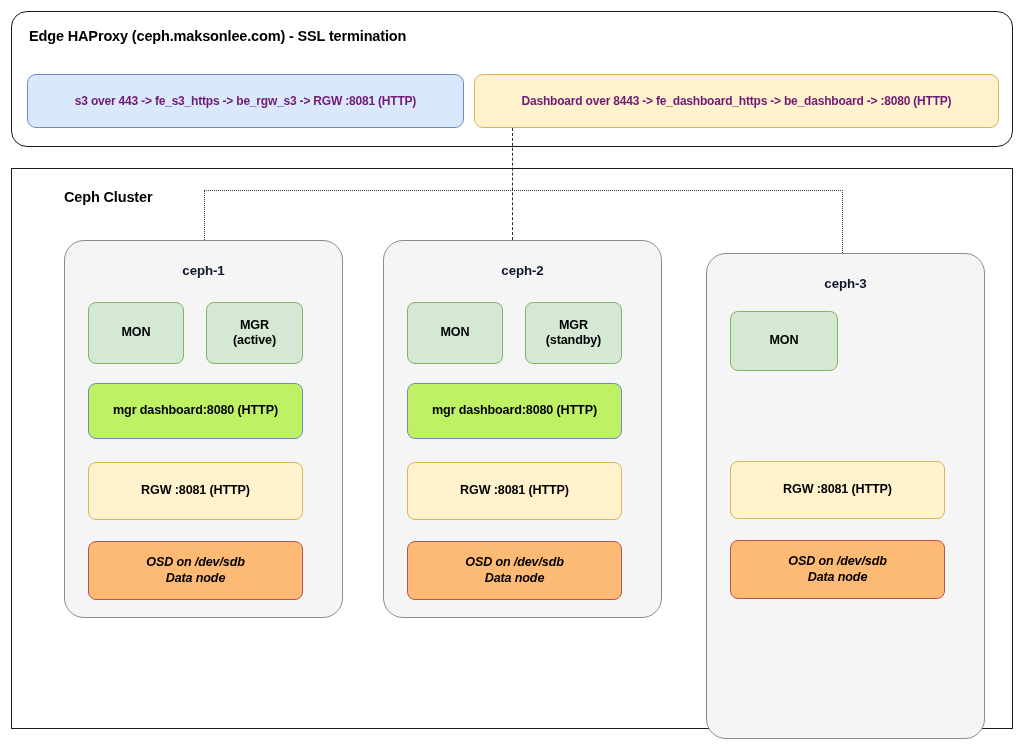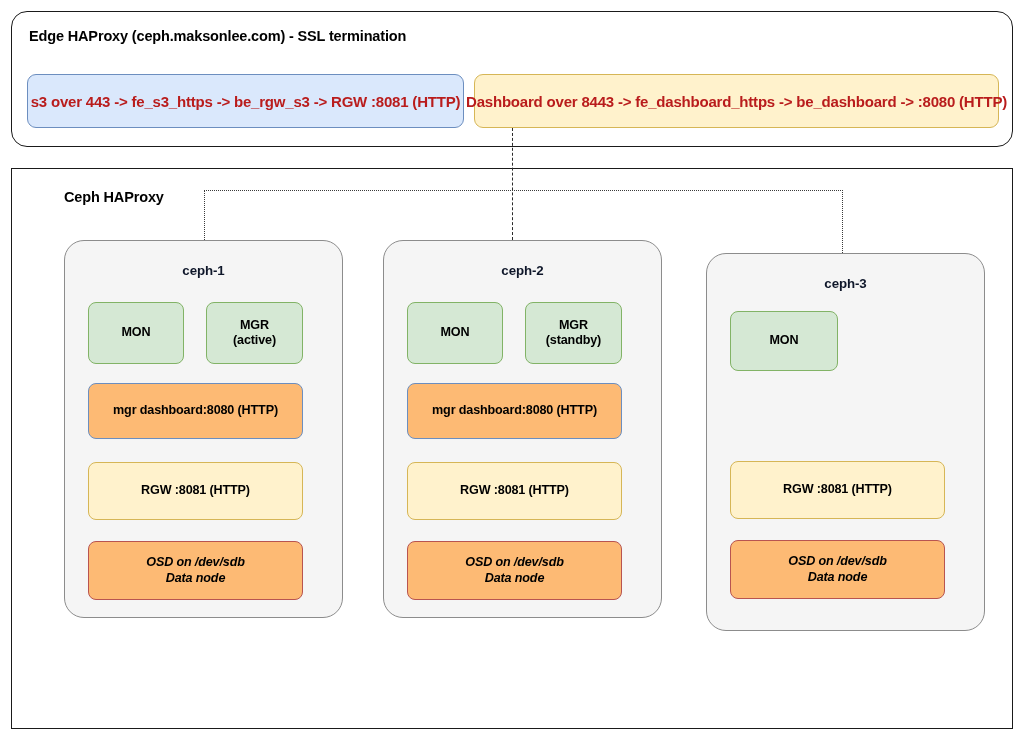--- a/index.html
+++ b/index.html
@@ -56,23 +56,23 @@
   .cluster-title { left: 64px; top: 189px; }
 
   
   .flowbox {
     position: absolute;
     box-sizing: border-box;
     border-radius: 9px;
     display: flex;
     align-items: center;
     justify-content: center;
-    font-size: 15px;
-    font-weight: bold;
-    color: #b91c1c;
+    font-size: 12px;
+    font-weight: bold;
+    color: #701a75;
     letter-spacing: -0.2px;
     white-space: nowrap;
   }
   .flow-s3 {
     left: 27px;
     top: 74px;
     width: 437px;
     height: 54px;
     background: #dae8fc;
     border: 1.4px solid #6c8ebf;
@@ -100,42 +100,42 @@
     right: 0;
     text-align: center;
     font-size: 13.3px;
     font-weight: bold;
     color: #0f172a;
     letter-spacing: -0.1px;
   }
 
   .node-1 { left: 64px;  top: 240px; width: 279px; height: 378px; }
   .node-2 { left: 383px; top: 240px; width: 279px; height: 378px; }
-  .node-3 { left: 706px; top: 253px; width: 279px; height: 378px; }
+  .node-3 { left: 706px; top: 253px; width: 279px; height: 486px; }
 
   .node-1 .node-title, .node-2 .node-title { top: 22px; }
   .node-3 .node-title { top: 22px; }
 
   
   .svc {
     position: absolute;
     box-sizing: border-box;
     border-radius: 8px;
     display: flex;
     align-items: center;
     justify-content: center;
     text-align: center;
     font-size: 12.6px;
     font-weight: bold;
     color: #000000;
     line-height: 1.22;
     letter-spacing: -0.15px;
   }
   .svc-green  { background: #d5e8d4; border: 1.4px solid #82b366; }
-  .svc-blue   { background: #fdba74; border: 1.4px solid #6c8ebf; }
+  .svc-blue   { background: #bef264; border: 1.4px solid #6c8ebf; }
   .svc-yellow { background: #fff2cc; border: 1.4px solid #d6b656; }
   .svc-red    { background: #fdba74; border: 1.4px solid #b85450; font-style: italic; }
 
   
   .pos-mon     { left: 23px;  top: 61px;  width: 96px;  height: 62px; }
   .pos-mgr     { left: 141px; top: 61px;  width: 97px;  height: 62px; text-align: center; }
   .pos-dash    { left: 23px;  top: 142px; width: 215px; height: 56px; }
   .pos-rgw     { left: 23px;  top: 221px; width: 215px; height: 58px; }
   .pos-osd     { left: 23px;  top: 300px; width: 215px; height: 59px; }
 
@@ -185,21 +185,21 @@
 <div id="canvas">
 
   <div class="edge-container"></div>
   <div class="container-title edge-title">Edge HAProxy (ceph.maksonlee.com) - SSL termination</div>
 
   <div class="flowbox flow-s3">s3 over 443 -&gt; fe_s3_https -&gt; be_rgw_s3 -&gt; RGW :8081 (HTTP)</div>
 
   <div class="flowbox flow-dash">Dashboard over 8443 -&gt; fe_dashboard_https -&gt; be_dashboard -&gt; :8080 (HTTP)</div>
 
   <div class="cluster-container"></div>
-  <div class="container-title cluster-title">Ceph HAProxy</div>
+  <div class="container-title cluster-title">Ceph Cluster</div>
 
   <div class="conn v-dash" style="left:512px; top:128px; height:112px;"></div>
 
   <div class="conn h-dot" style="left:204px; top:190px; width:639px;"></div>
 
   <div class="conn v-dot" style="left:204px; top:190px; height:50px;"></div>
 
   <div class="conn v-dot" style="left:842px; top:190px; height:63px;"></div>
 
   <div class="node node-1">

